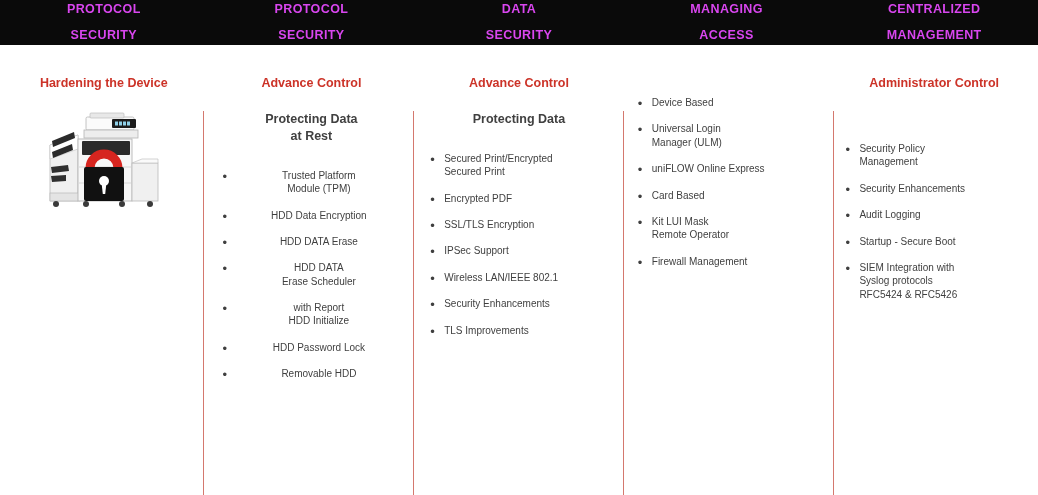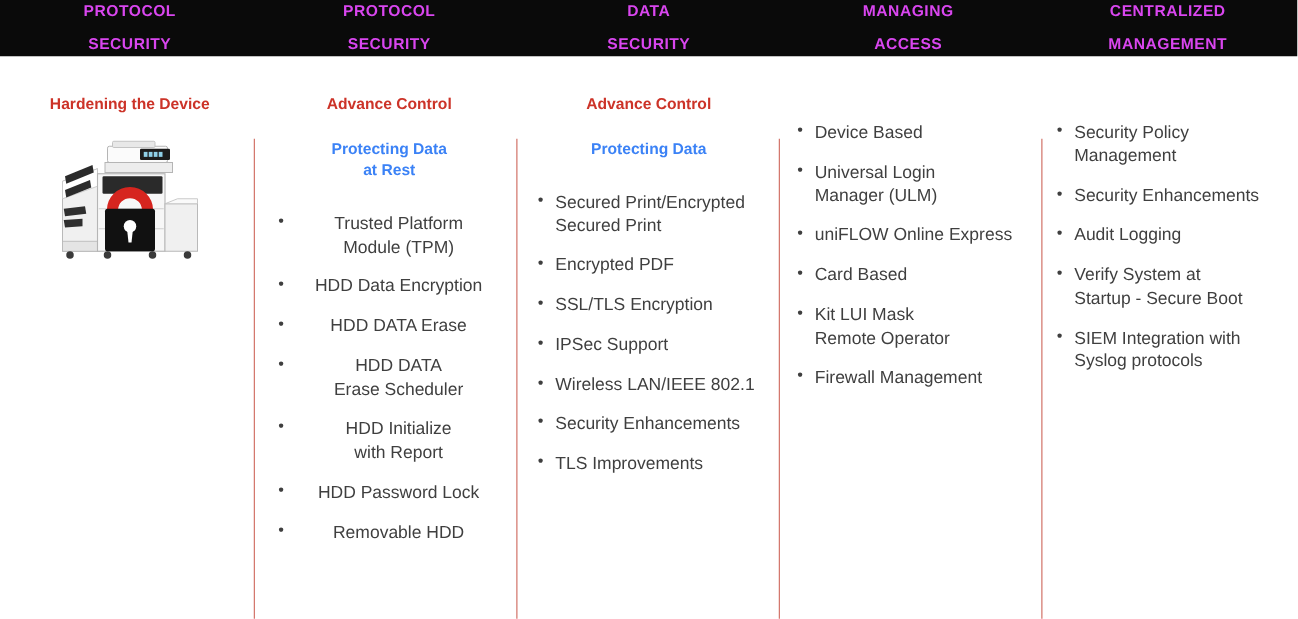--- a/index.html
+++ b/index.html
@@ -75,21 +75,21 @@
     text-align: center;
     color: #cc3328;
     font-size: 12.5px;
     font-weight: 700;
     line-height: 1.2;
   }
   .col-subtitle {
     margin: 0;
     padding-top: 20px;
     text-align: center;
-    color: #3b82f6;
+    color: #404040;
     font-size: 12.5px;
     font-weight: 700;
     line-height: 1.35;
   }
   .col-subtitle .sub-line { display: block; }
 
   
   .device-art {
     margin: 14px auto 0;
     width: 132px;
@@ -99,21 +99,21 @@
 
   
   .bullets {
     list-style: none;
     margin: 0;
     padding: 0;
   }
   .bullets li {
     position: relative;
     padding-left: 15px;
-    font-size: 14px;
+    font-size: 10px;
     line-height: 1.34;
     color: #3f3f3f;
     margin-bottom: 13px;
   }
   .bullets li::before {
     content: "\2022";
     position: absolute;
     left: 1px;
     top: -1px;
     color: #3f3f3f;
@@ -228,22 +228,22 @@
           <span class="li-line">HDD Data Encryption</span>
         </li>
         <li>
           <span class="li-line">HDD DATA Erase</span>
         </li>
         <li>
           <span class="li-line">HDD DATA</span>
           <span class="li-line">Erase Scheduler</span>
         </li>
         <li>
+          <span class="li-line">with Report</span>
           <span class="li-line">HDD Initialize</span>
-          <span class="li-line">with Report</span>
         </li>
         <li>
           <span class="li-line">HDD Password Lock</span>
         </li>
         <li>
           <span class="li-line">Removable HDD</span>
         </li>
       </ul>
   </div>
 
@@ -297,35 +297,36 @@
           <span class="li-line">Kit LUI Mask</span>
           <span class="li-line">Remote Operator</span>
         </li>
         <li>
           <span class="li-line">Firewall Management</span>
         </li>
       </ul>
   </div>
 
   <div class="column">
+    <div class="col-title">Administrator Control</div>
     <ul class="bullets" id="list-central">
         <li>
           <span class="li-line">Security Policy</span>
           <span class="li-line">Management</span>
         </li>
         <li>
           <span class="li-line">Security Enhancements</span>
         </li>
         <li>
           <span class="li-line">Audit Logging</span>
         </li>
         <li>
-          <span class="li-line">Verify System at</span>
           <span class="li-line">Startup - Secure Boot</span>
         </li>
         <li>
           <span class="li-line">SIEM Integration with</span>
           <span class="li-line">Syslog protocols</span>
+          <span class="li-line">RFC5424 &amp; RFC5426</span>
         </li>
       </ul>
   </div>
 
 </div>
 
 </body></html>

